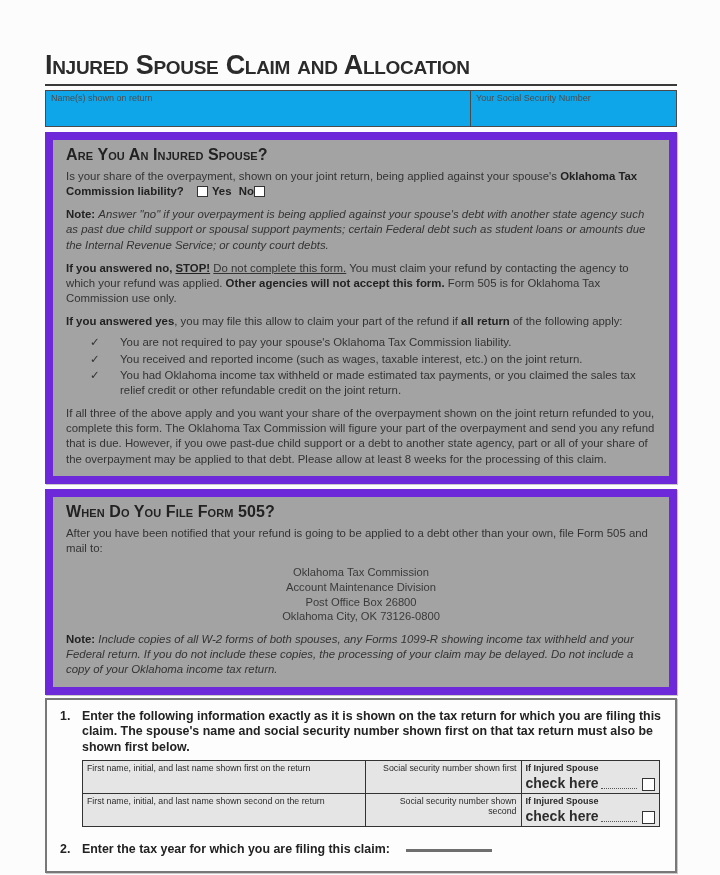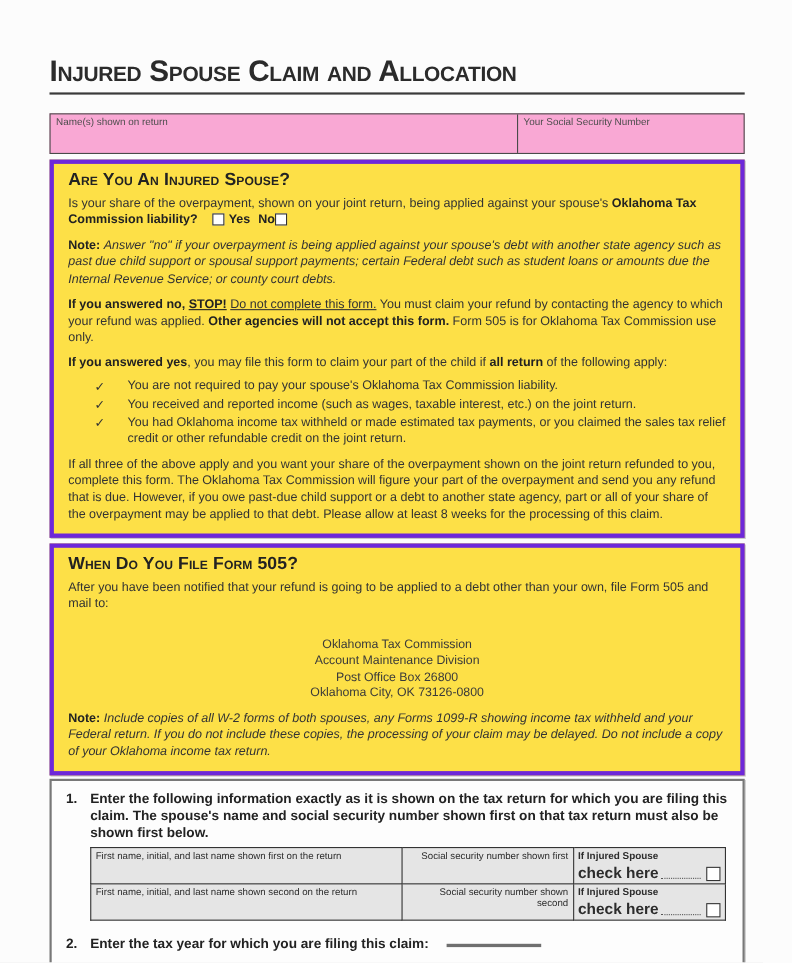--- a/index.html
+++ b/index.html
@@ -23,35 +23,35 @@
     font-size: 27px;
     letter-spacing: -0.3px;
     color: #2b2b2b;
     line-height: 1;
     padding-bottom: 5px;
     border-bottom: 2.5px solid #3a3a3a;
   }
 
   
   .id-box {
-    margin-top: 17px;
+    margin-top: 4px;
     border: 1.5px solid #4a4a4a;
     display: flex;
     height: 37px;
-    background: #f9a8d4;
+    background: #0ea5e9;
   }
   .id-box .cell { padding: 2px 5px; font-size: 9px; color: #4d4d4d; }
   .id-box .cell.name { flex: 1; }
   .id-box .cell.ssn { width: 206px; border-left: 1.5px solid #4a4a4a; }
 
   
   .section-box {
-    border: 4px solid #6d28d9;
+    border: 8px solid #6d28d9;
     box-shadow: 1px 1px 0 #c9c9c9;
-    background: #fde047;
+    background: #a3a3a3;
     padding: 5px 13px 9px 13px;
     margin-top: 5px;
   }
   h2.sec-head {
     font-variant: small-caps;
     font-weight: 700;
     font-size: 16px;
     letter-spacing: 0.1px;
     color: #222;
     margin: 1px 0 5px 0;
@@ -77,21 +77,21 @@
   }
   .cb.big { width: 13px; height: 13px; }
 
   
   .checklist { margin: 6px 0 0 24px; }
   .checklist .row { display: flex; margin-top: 1px; }
   .checklist .tick { width: 30px; flex: 0 0 30px; font-size: 11.5px; color: #333; }
   .checklist .txt { font-size: 11.4px; line-height: 1.33; color: #333; }
 
   
-  .addr { text-align: center; margin-top: 22px; }
+  .addr { text-align: center; margin-top: 9px; }
   .addr div { font-size: 11.2px; line-height: 1.32; color: #3a3a3a; }
 
   
   .part1-head-box {
     border: 2px solid #787878;
     box-shadow: 1px 1px 0 #c9c9c9;
     background: #fdfdfd;
     margin-top: 7px;
     padding: 4px 10px 5px 10px;
   }
@@ -170,21 +170,21 @@
       <span class="b">Note:</span>
       <span class="i">Answer "no" if your overpayment is being applied against your spouse's debt with another state agency such as past due child support or spousal support payments; certain Federal debt such as student loans or amounts due the Internal Revenue Service; or county court debts.</span>
     </p>
 
     <p>
       <span class="b">If you answered no, </span><span class="b u">STOP!</span>
       <span class="u">Do not complete this form.</span><span>  You must claim your refund by contacting the agency to which your refund was applied.  </span><span class="b">Other agencies will not accept this form.</span><span>  Form 505 is for Oklahoma Tax Commission use only.</span>
     </p>
 
     <p>
-      <span class="b">If you answered yes</span><span>, you may file this form to claim your part of the child if </span><span class="b">all return</span><span> of the following apply:</span>
+      <span class="b">If you answered yes</span><span>, you may file this allow to claim your part of the refund if </span><span class="b">all return</span><span> of the following apply:</span>
     </p>
 
     <div class="checklist">
       <div class="row">
         <span class="tick">✓</span>
         <span class="txt">You are not required to pay your spouse's Oklahoma Tax Commission liability.</span>
       </div>
       <div class="row">
         <span class="tick">✓</span>
         <span class="txt">You received and reported income (such as wages, taxable interest, etc.) on the joint return.</span>

